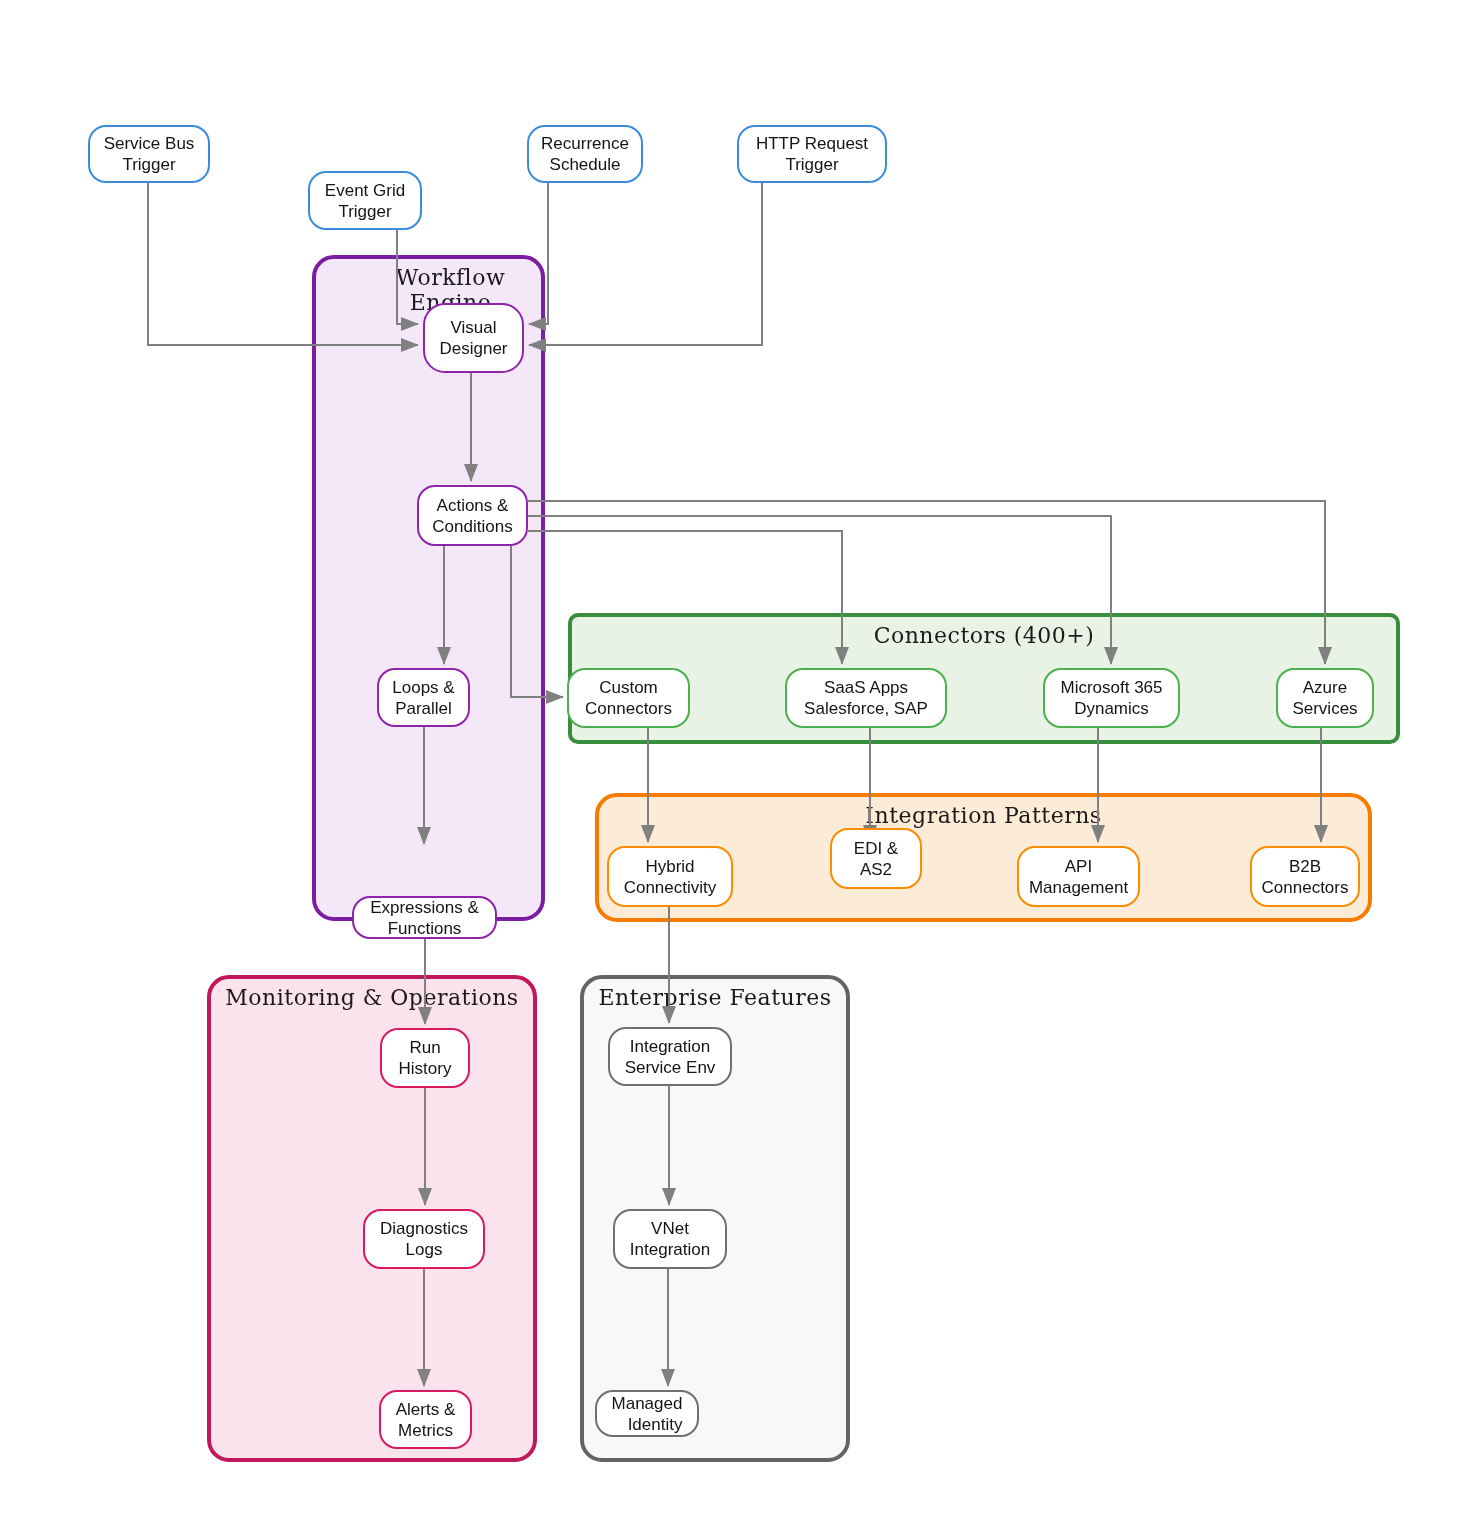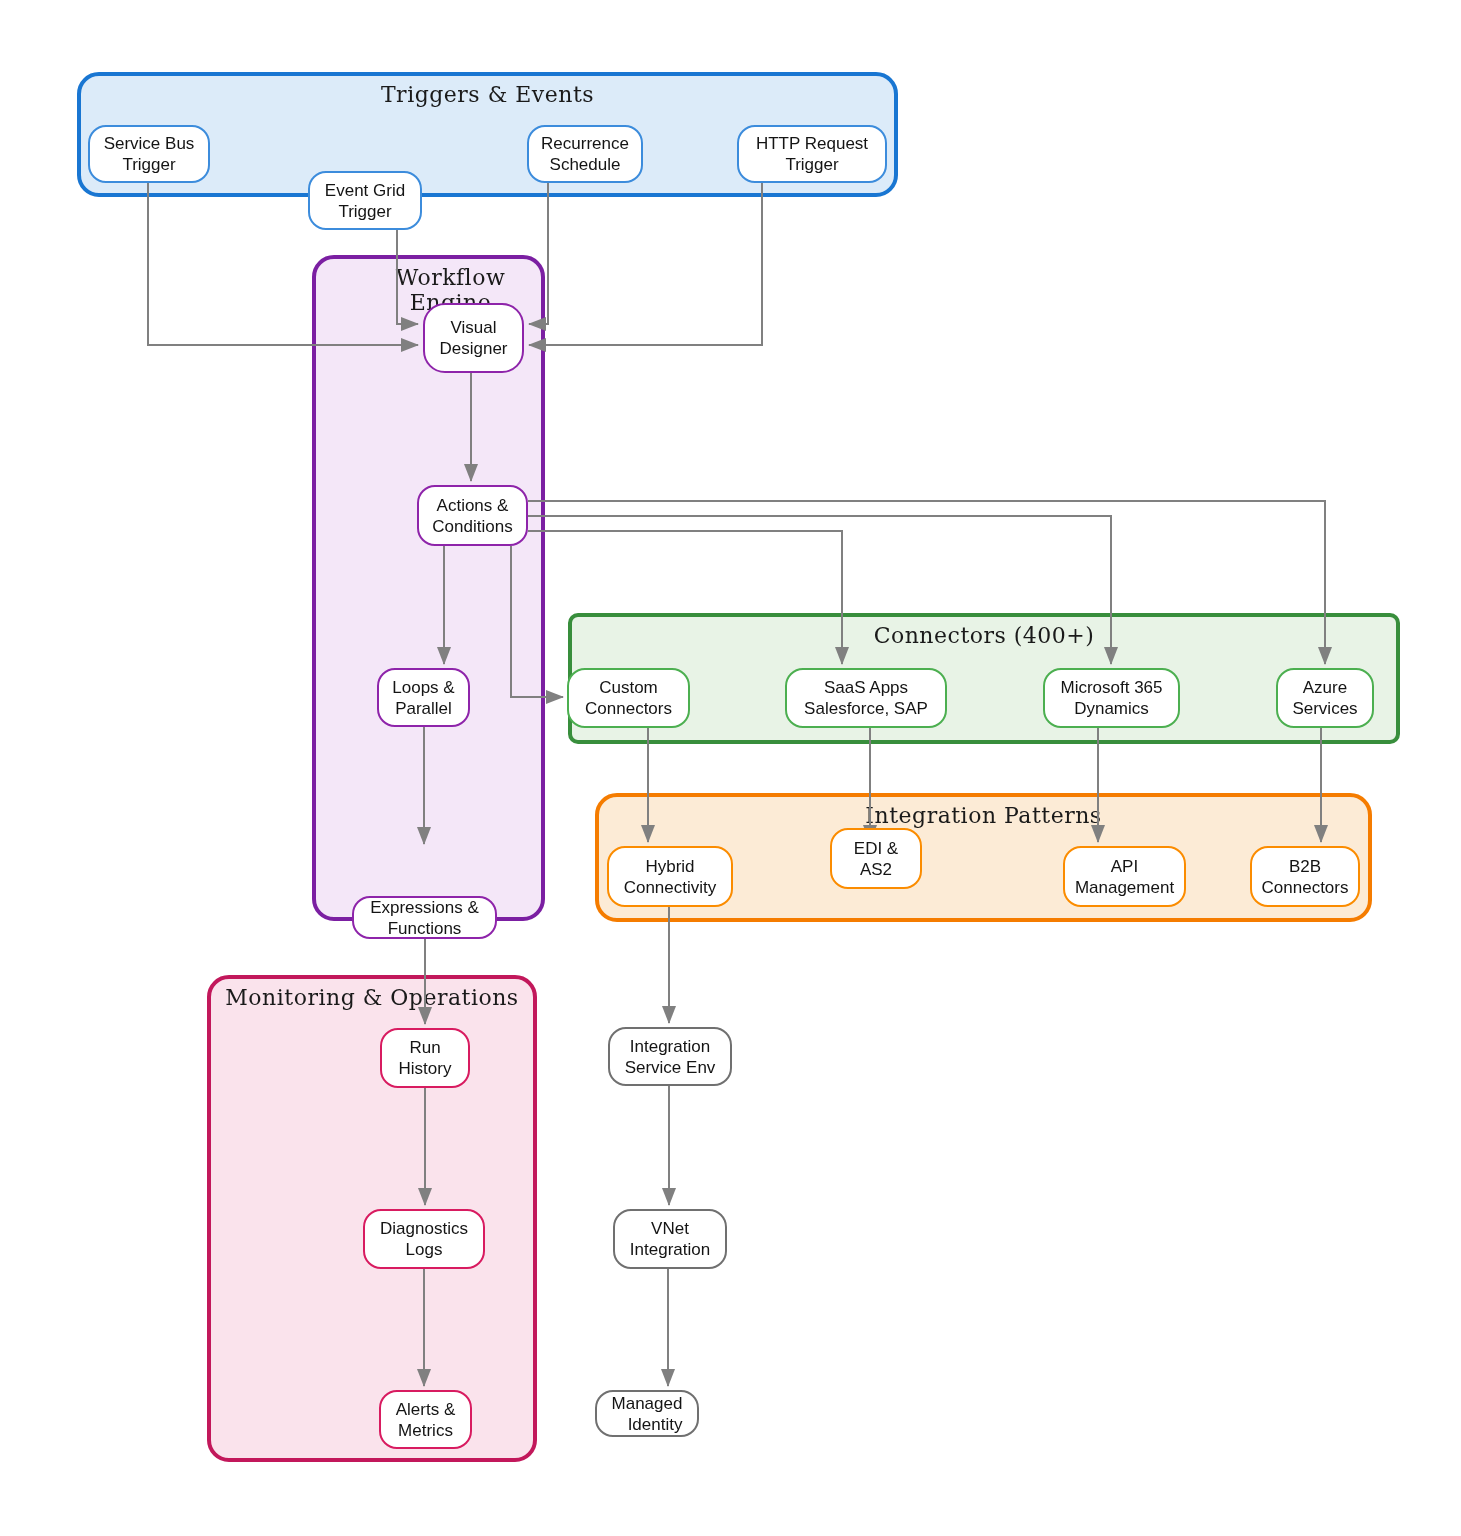--- a/index.html
+++ b/index.html
@@ -32,40 +32,40 @@
   .n-gray  {border:2px solid #707070;}
 
   svg.edges{position:absolute;left:0;top:0;pointer-events:none;}
   svg.edges polyline{fill:none;stroke:#808080;stroke-width:2;}
 </style>
 </head>
 <body>
 
 <div class="canvas">
 
-  <section class="cluster c-blue" style="left:77px;top:72px;width:821px;height:125px;">
-    <div class="cluster-title">Triggers &amp; Events</div>
-  </section>
 
   <section class="cluster c-purple" style="left:312px;top:255px;width:233px;height:666px;padding-left:44px;">
     <div class="cluster-title">Workflow Engine</div>
   </section>
 
   <section class="cluster c-green" style="left:568px;top:613px;width:832px;height:131px;border-radius:10px;">
     <div class="cluster-title">Connectors (400+)</div>
   </section>
 
   <section class="cluster c-orange" style="left:595px;top:793px;width:777px;height:129px;">
     <div class="cluster-title">Integration Patterns</div>
   </section>
 
   <section class="cluster c-pink" style="left:207px;top:975px;width:330px;height:487px;">
     <div class="cluster-title">Monitoring &amp; Operations</div>
   </section>
 
+  <section class="cluster c-gray" style="left:580px;top:975px;width:270px;height:487px;">
+    <div class="cluster-title">Enterprise Features</div>
+  </section>
 
   <svg class="edges" width="1461" height="1536" viewBox="0 0 1461 1536">
     <defs>
       <marker id="arrow" markerUnits="userSpaceOnUse" markerWidth="18" markerHeight="14" refX="17" refY="7" orient="auto">
         <path d="M0,0 L18,7 L0,14 Z" fill="#808080"></path>
       </marker>
     </defs>
     <polyline points="148,183 148,345 418,345" marker-end="url(#arrow)"></polyline>
     <polyline points="397,183 397,324 418,324" marker-end="url(#arrow)"></polyline>
     <polyline points="548,183 548,324 529,324" marker-end="url(#arrow)"></polyline>
@@ -113,21 +113,21 @@
 Salesforce, SAP</div>
   <div class="node n-green" style="left:1043px;top:668px;width:137px;height:60px;">Microsoft 365
 Dynamics</div>
   <div class="node n-green" style="left:1276px;top:668px;width:98px;height:60px;">Azure
 Services</div>
 
   <div class="node n-orange" style="left:607px;top:846px;width:126px;height:61px;">Hybrid
 Connectivity</div>
   <div class="node n-orange" style="left:830px;top:828px;width:92px;height:61px;">EDI &amp;
 AS2</div>
-  <div class="node n-orange" style="left:1017px;top:846px;width:123px;height:61px;margin-left:46px;">API
+  <div class="node n-orange" style="left:1017px;top:846px;width:123px;height:61px;">API
 Management</div>
   <div class="node n-orange" style="left:1250px;top:846px;width:110px;height:61px;">B2B
 Connectors</div>
 
   <div class="node n-pink" style="left:380px;top:1028px;width:90px;height:60px;">Run
 History</div>
   <div class="node n-pink" style="left:363px;top:1209px;width:122px;height:60px;">Diagnostics
 Logs</div>
   <div class="node n-pink" style="left:379px;top:1390px;width:93px;height:59px;">Alerts &amp;
 Metrics</div>

